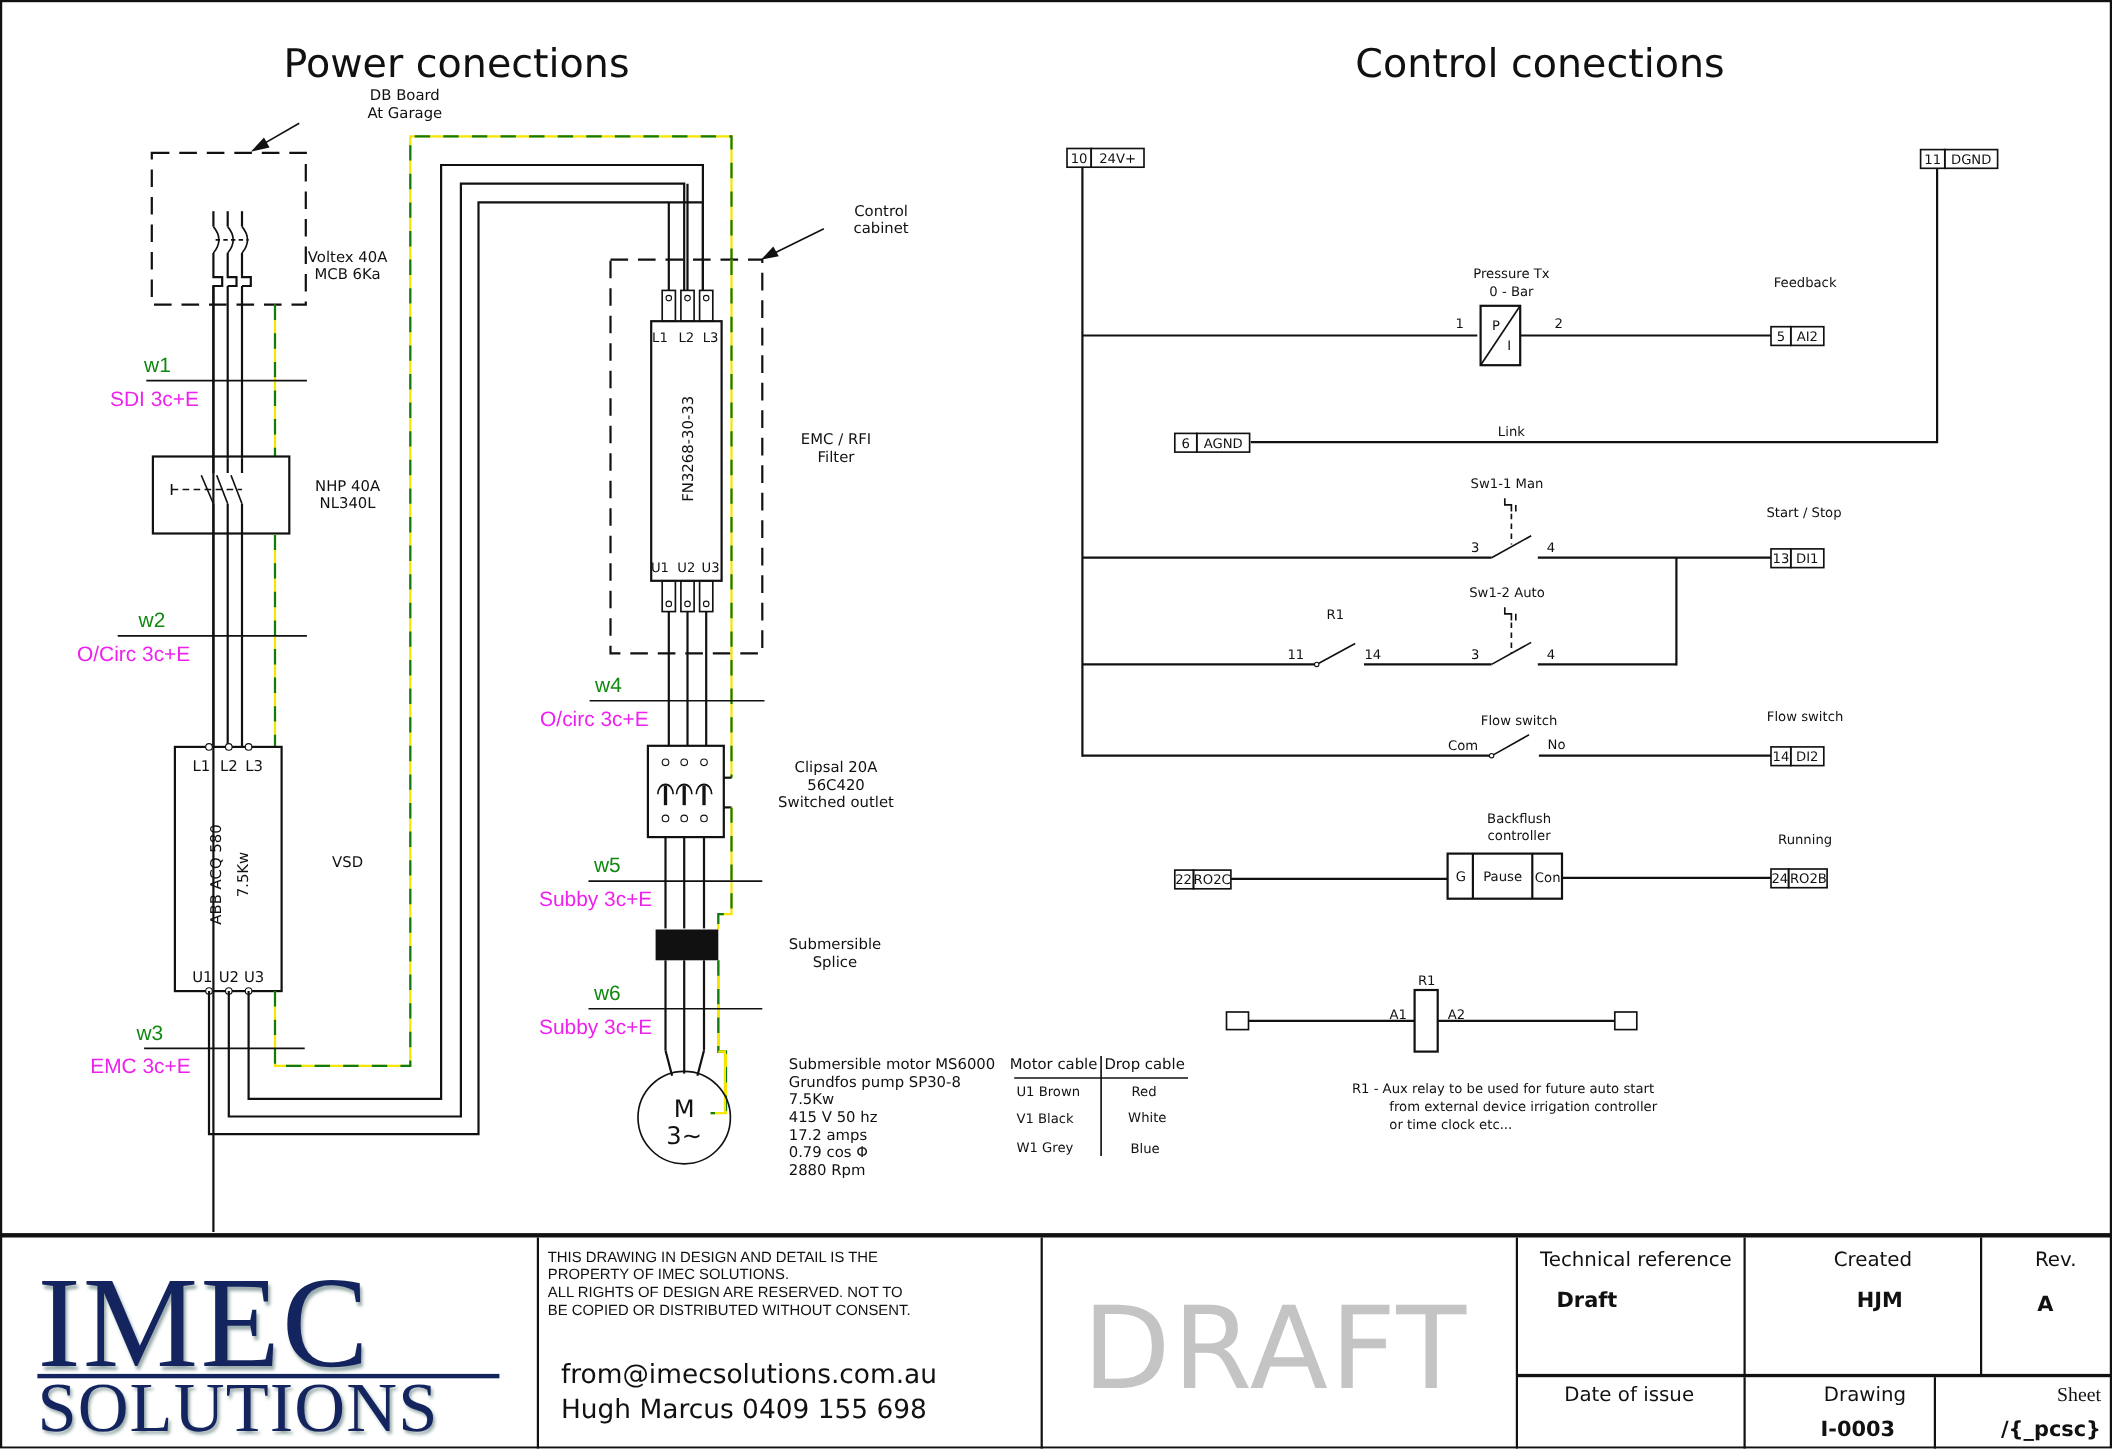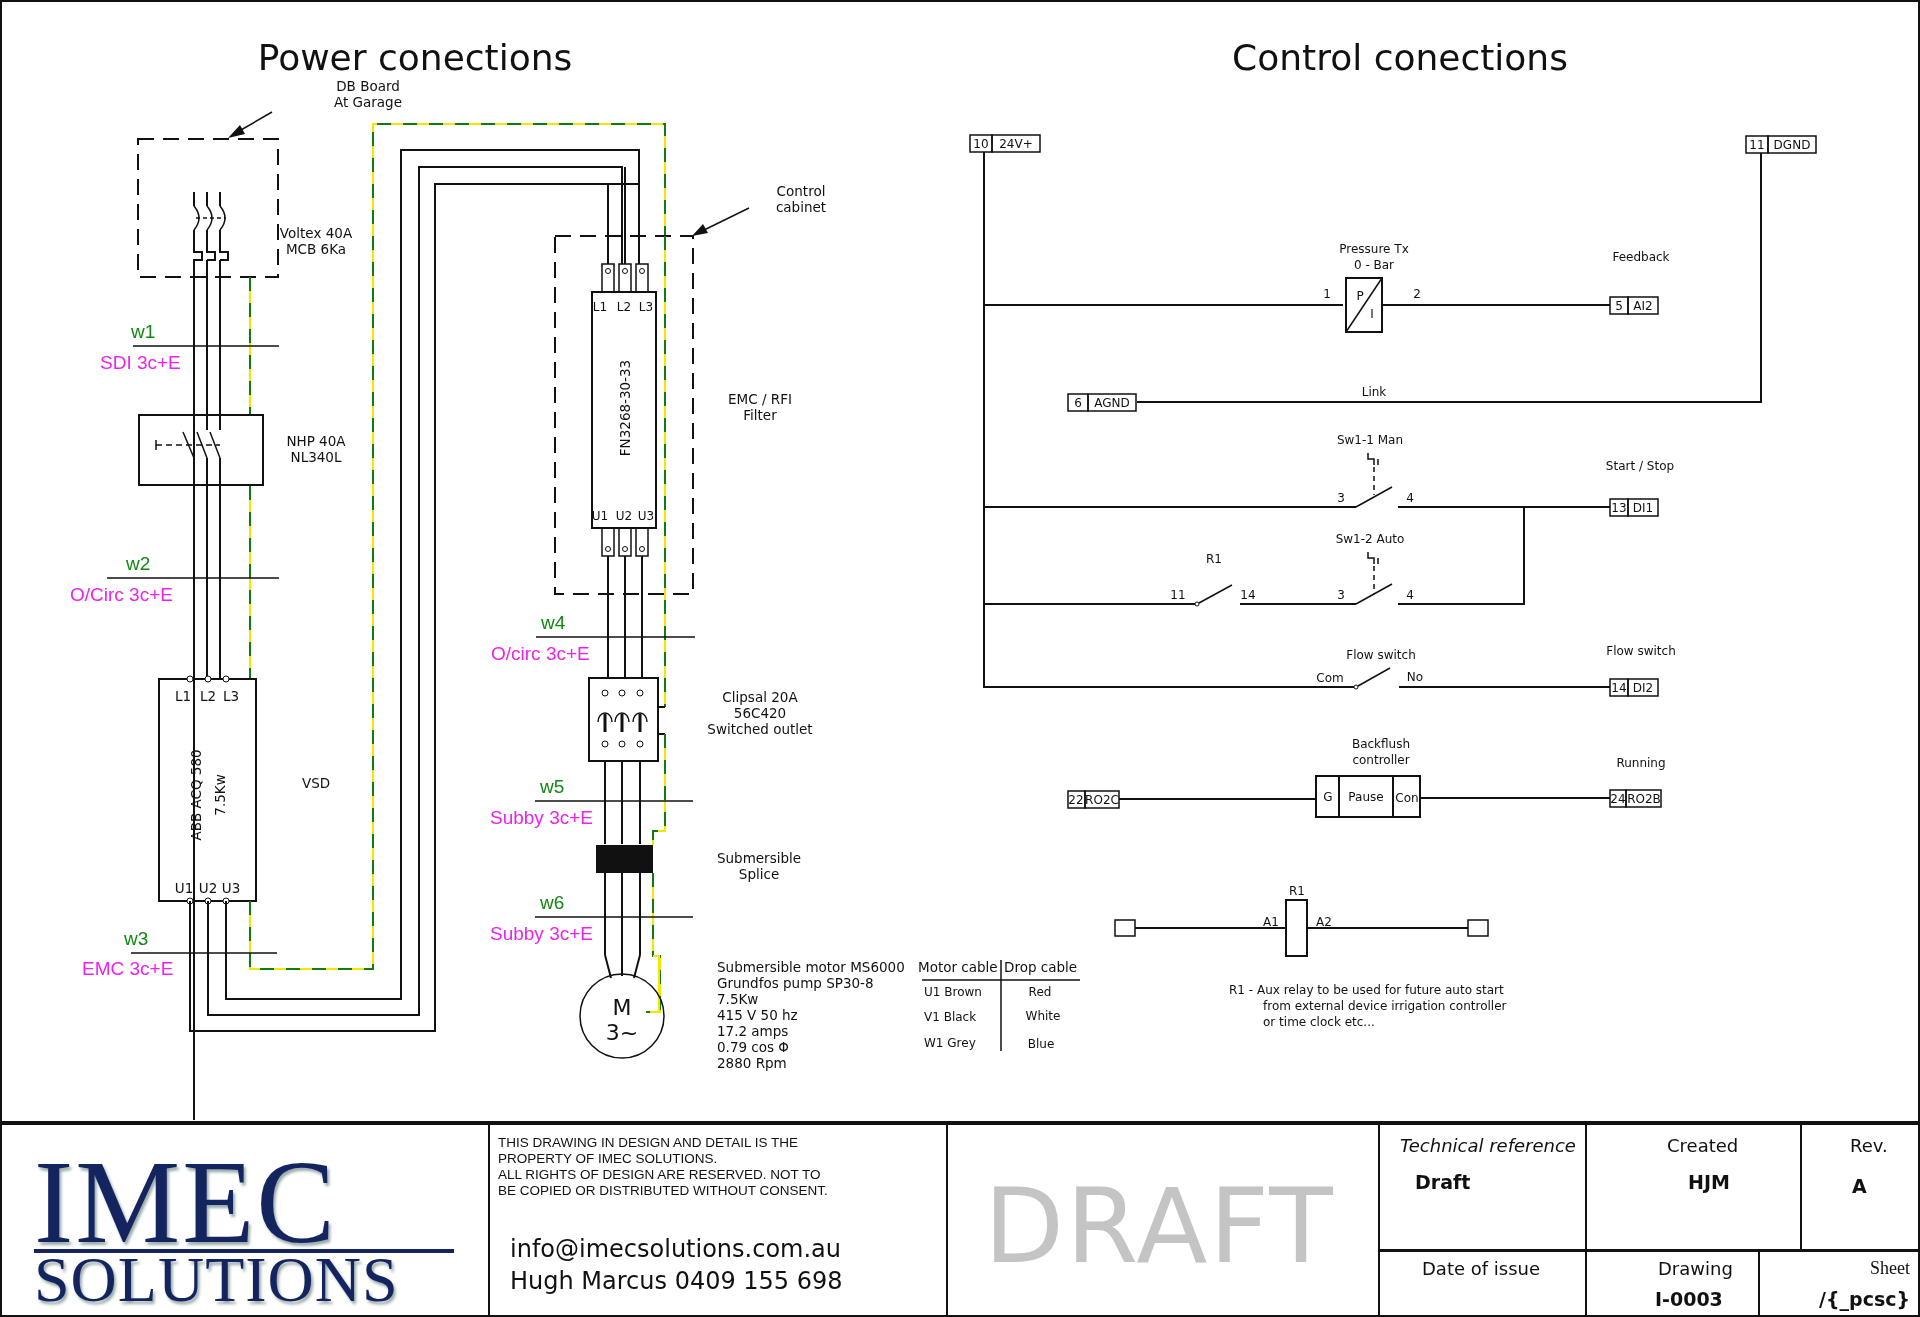--- a/index.html
+++ b/index.html
@@ -390,30 +390,30 @@
     <div class="sol">SOLUTIONS</div>
   </div>
   <div class="cell notice">
     <div class="legal">
       <div>THIS DRAWING IN DESIGN AND DETAIL IS THE</div>
       <div>PROPERTY OF IMEC SOLUTIONS.</div>
       <div>ALL RIGHTS OF DESIGN ARE RESERVED. NOT TO</div>
       <div>BE COPIED OR DISTRIBUTED WITHOUT CONSENT.</div>
     </div>
     <div class="contact">
-      <div>info@imecsolutions.com.au</div>
+      <div>from@imecsolutions.com.au</div>
       <div>Hugh Marcus 0409 155 698</div>
     </div>
   </div>
   <div class="cell draft">
     <span>DRAFT</span>
   </div>
 
   <div class="cell" style="left:1380px;top:0;width:207px;height:125px;">
-    <div class="lbl" style="left:20px;top:10px;font-style:italic;">Technical reference</div>
+    <div class="lbl" style="left:20px;top:10px;">Technical reference</div>
     <div class="val" style="left:35px;top:46px;">Draft</div>
   </div>
   <div class="cell" style="left:1587px;top:0;width:215px;height:125px;">
     <div class="lbl" style="left:80px;top:10px;">Created</div>
     <div class="val" style="left:65px;top:46px;margin-left:36px;">HJM</div>
   </div>
   <div class="cell" style="left:1802px;top:0;width:118px;height:125px;border-right:none;">
     <div class="lbl" style="left:48px;top:10px;">Rev.</div>
     <div class="val" style="left:50px;top:50px;">A</div>
   </div>

